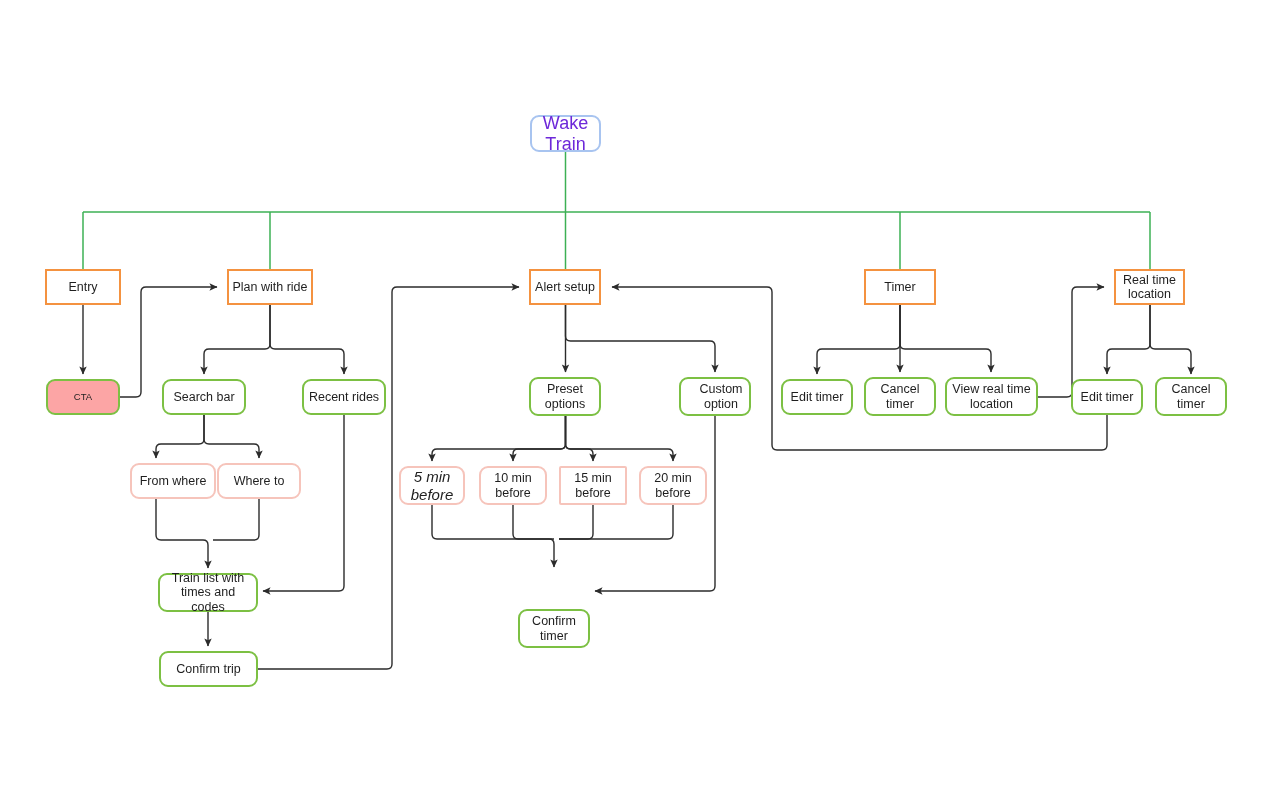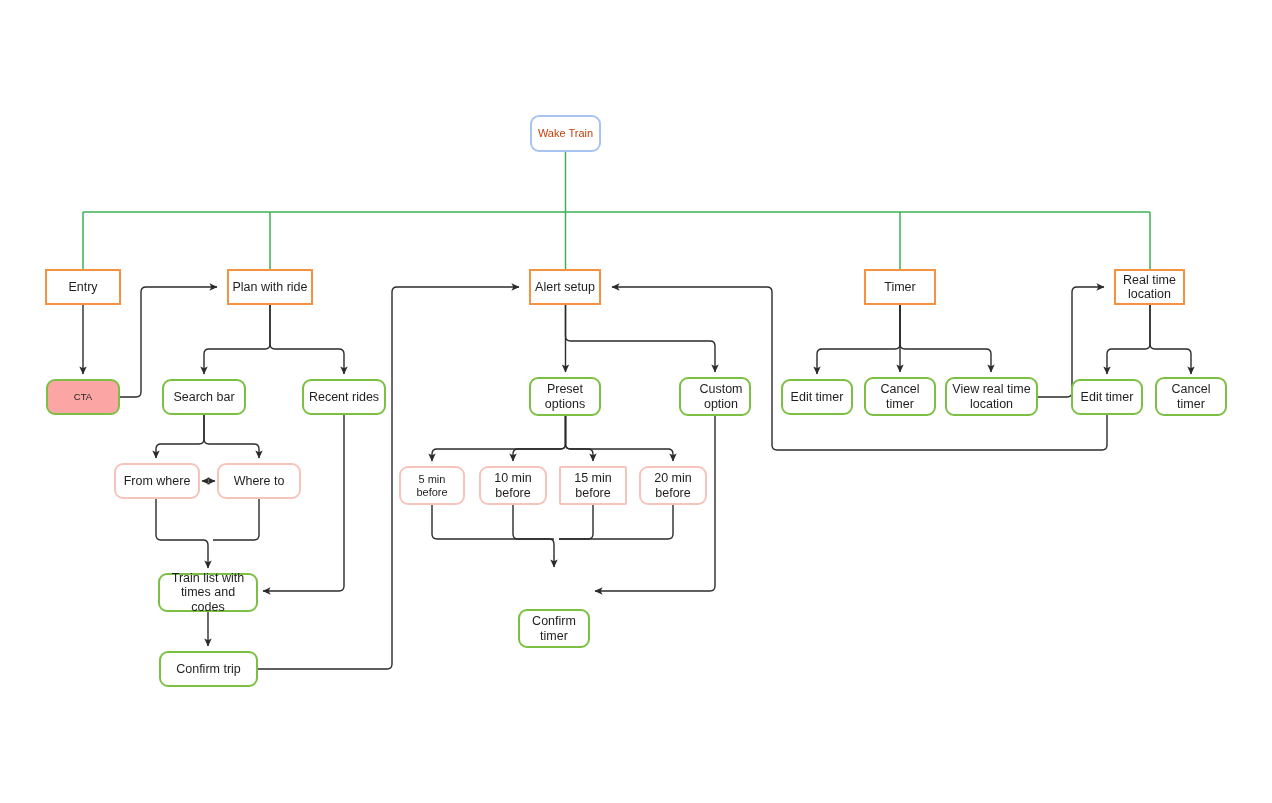--- a/index.html
+++ b/index.html
@@ -93,21 +93,21 @@
         <path d="M 900 305 L 900 344 Q 900 349 895 349 L 822 349 Q 817 349 817 354 L 817 374" fill="none" stroke="#2b2b2b" stroke-width="1.4" stroke-linecap="butt" stroke-linejoin="round" marker-end="url(#arrow-dark)"></path>
         <path d="M 900 305 L 900 372" fill="none" stroke="#2b2b2b" stroke-width="1.4" stroke-linecap="butt" stroke-linejoin="round" marker-end="url(#arrow-dark)"></path>
         <path d="M 900 305 L 900 344 Q 900 349 905 349 L 986 349 Q 991 349 991 354 L 991 372" fill="none" stroke="#2b2b2b" stroke-width="1.4" stroke-linecap="butt" stroke-linejoin="round" marker-end="url(#arrow-dark)"></path>
         <path d="M 1038 397 L 1067 397 Q 1072 397 1072 392 L 1072 292 Q 1072 287 1077 287 L 1104 287" fill="none" stroke="#2b2b2b" stroke-width="1.4" stroke-linecap="butt" stroke-linejoin="round" marker-end="url(#arrow-dark)"></path>
         <path d="M 1150 305 L 1150 344 Q 1150 349 1145 349 L 1112 349 Q 1107 349 1107 354 L 1107 374" fill="none" stroke="#2b2b2b" stroke-width="1.4" stroke-linecap="butt" stroke-linejoin="round" marker-end="url(#arrow-dark)"></path>
         <path d="M 1150 305 L 1150 344 Q 1150 349 1155 349 L 1186 349 Q 1191 349 1191 354 L 1191 374" fill="none" stroke="#2b2b2b" stroke-width="1.4" stroke-linecap="butt" stroke-linejoin="round" marker-end="url(#arrow-dark)"></path>
         <path d="M 1107 415 L 1107 445 Q 1107 450 1102 450 L 777 450 Q 772 450 772 445 L 772 292 Q 772 287 767 287 L 612 287" fill="none" stroke="#2b2b2b" stroke-width="1.4" stroke-linecap="butt" stroke-linejoin="round" marker-end="url(#arrow-dark)"></path>
       </g>
   </svg>
   <div id="node-layer">
-      <div class="node" style="left: 530px; top: 115px; width: 71px; height: 37px; border: 2px solid rgb(168, 196, 240); border-radius: 9px; background: rgb(255, 255, 255); color: #c2410c; font-size: 11px;">
+      <div class="node" style="left: 530px; top: 115px; width: 71px; height: 37px; border: 2px solid rgb(168, 196, 240); border-radius: 9px; background: rgb(255, 255, 255); color: #6d28d9; font-size: 18px;">
         <span class="node-label">Wake Train</span>
       </div>
       <div class="node" style="left: 45px; top: 269px; width: 76px; height: 36px; border: 2px solid rgb(244, 146, 64); border-radius: 0px; background: rgb(255, 255, 255); color: rgb(31, 31, 31); font-size: 12.5px;">
         <span class="node-label">Entry</span>
       </div>
       <div class="node" style="left: 227px; top: 269px; width: 86px; height: 36px; border: 2px solid rgb(244, 146, 64); border-radius: 0px; background: rgb(255, 255, 255); color: rgb(31, 31, 31); font-size: 12.5px;">
         <span class="node-label">Plan with ride</span>
       </div>
       <div class="node" style="left: 529px; top: 269px; width: 72px; height: 36px; border: 2px solid rgb(244, 146, 64); border-radius: 0px; background: rgb(255, 255, 255); color: rgb(31, 31, 31); font-size: 12.5px;">
         <span class="node-label">Alert setup</span>
@@ -121,42 +121,42 @@
       </div>
       <div class="node" style="left: 46px; top: 379px; width: 74px; height: 36px; border: 2.5px solid rgb(124, 192, 67); border-radius: 9px; background: #fca5a5; color: rgb(31, 31, 31); font-size: 9.5px;">
         <span class="node-label">CTA</span>
       </div>
       <div class="node" style="left: 162px; top: 379px; width: 84px; height: 36px; border: 2.5px solid rgb(124, 192, 67); border-radius: 9px; background: rgb(255, 255, 255); color: rgb(31, 31, 31); font-size: 12.5px;">
         <span class="node-label">Search bar</span>
       </div>
       <div class="node" style="left: 302px; top: 379px; width: 84px; height: 36px; border: 2.5px solid rgb(124, 192, 67); border-radius: 9px; background: rgb(255, 255, 255); color: rgb(31, 31, 31); font-size: 12.5px;">
         <span class="node-label">Recent rides</span>
       </div>
-      <div class="node" style="left: 114px; top: 463px; width: 86px; height: 36px; border: 2.5px solid rgb(246, 196, 187); border-radius: 9px; background: rgb(255, 255, 255); color: rgb(31, 31, 31); font-size: 12.5px;">
+      <div class="node" style="left: 130px; top: 463px; width: 86px; height: 36px; border: 2.5px solid rgb(246, 196, 187); border-radius: 9px; background: rgb(255, 255, 255); color: rgb(31, 31, 31); font-size: 12.5px;">
         <span class="node-label">From where</span>
       </div>
       <div class="node" style="left: 217px; top: 463px; width: 84px; height: 36px; border: 2.5px solid rgb(246, 196, 187); border-radius: 9px; background: rgb(255, 255, 255); color: rgb(31, 31, 31); font-size: 12.5px;">
         <span class="node-label">Where to</span>
       </div>
       <div class="node" style="left: 158px; top: 573px; width: 100px; height: 39px; border: 2.5px solid rgb(124, 192, 67); border-radius: 9px; background: rgb(255, 255, 255); color: rgb(31, 31, 31); font-size: 12.5px;">
         <span class="node-label">Train list with
 times and codes</span>
       </div>
       <div class="node" style="left: 159px; top: 651px; width: 99px; height: 36px; border: 2.5px solid rgb(124, 192, 67); border-radius: 9px; background: rgb(255, 255, 255); color: rgb(31, 31, 31); font-size: 12.5px;">
         <span class="node-label">Confirm trip</span>
       </div>
       <div class="node" style="left: 529px; top: 377px; width: 72px; height: 39px; border: 2.5px solid rgb(124, 192, 67); border-radius: 9px; background: rgb(255, 255, 255); color: rgb(31, 31, 31); font-size: 12.5px;">
         <span class="node-label">Preset
 options</span>
       </div>
       <div class="node" style="left: 679px; top: 377px; width: 72px; height: 39px; border: 2.5px solid rgb(124, 192, 67); border-radius: 9px; background: rgb(255, 255, 255); color: rgb(31, 31, 31); font-size: 12.5px; padding-left: 12px;">
         <span class="node-label">Custom
 option</span>
       </div>
-      <div class="node" style="left: 399px; top: 466px; width: 66px; height: 39px; border: 2.5px solid rgb(246, 196, 187); border-radius: 9px; background: rgb(255, 255, 255); color: rgb(31, 31, 31); font-size: 11px;">
+      <div class="node" style="left: 399px; top: 466px; width: 66px; height: 39px; border: 2.5px solid rgb(246, 196, 187); border-radius: 9px; background: rgb(255, 255, 255); color: rgb(31, 31, 31); font-size: 15px; font-style: italic;">
         <span class="node-label">5 min
 before</span>
       </div>
       <div class="node" style="left: 479px; top: 466px; width: 68px; height: 39px; border: 2.5px solid rgb(246, 196, 187); border-radius: 9px; background: rgb(255, 255, 255); color: rgb(31, 31, 31); font-size: 12.5px;">
         <span class="node-label">10 min
 before</span>
       </div>
       <div class="node" style="left: 559px; top: 466px; width: 68px; height: 39px; border: 2.5px solid rgb(246, 196, 187); border-radius: 2px; background: rgb(255, 255, 255); color: rgb(31, 31, 31); font-size: 12.5px;">
         <span class="node-label">15 min
 before</span>

